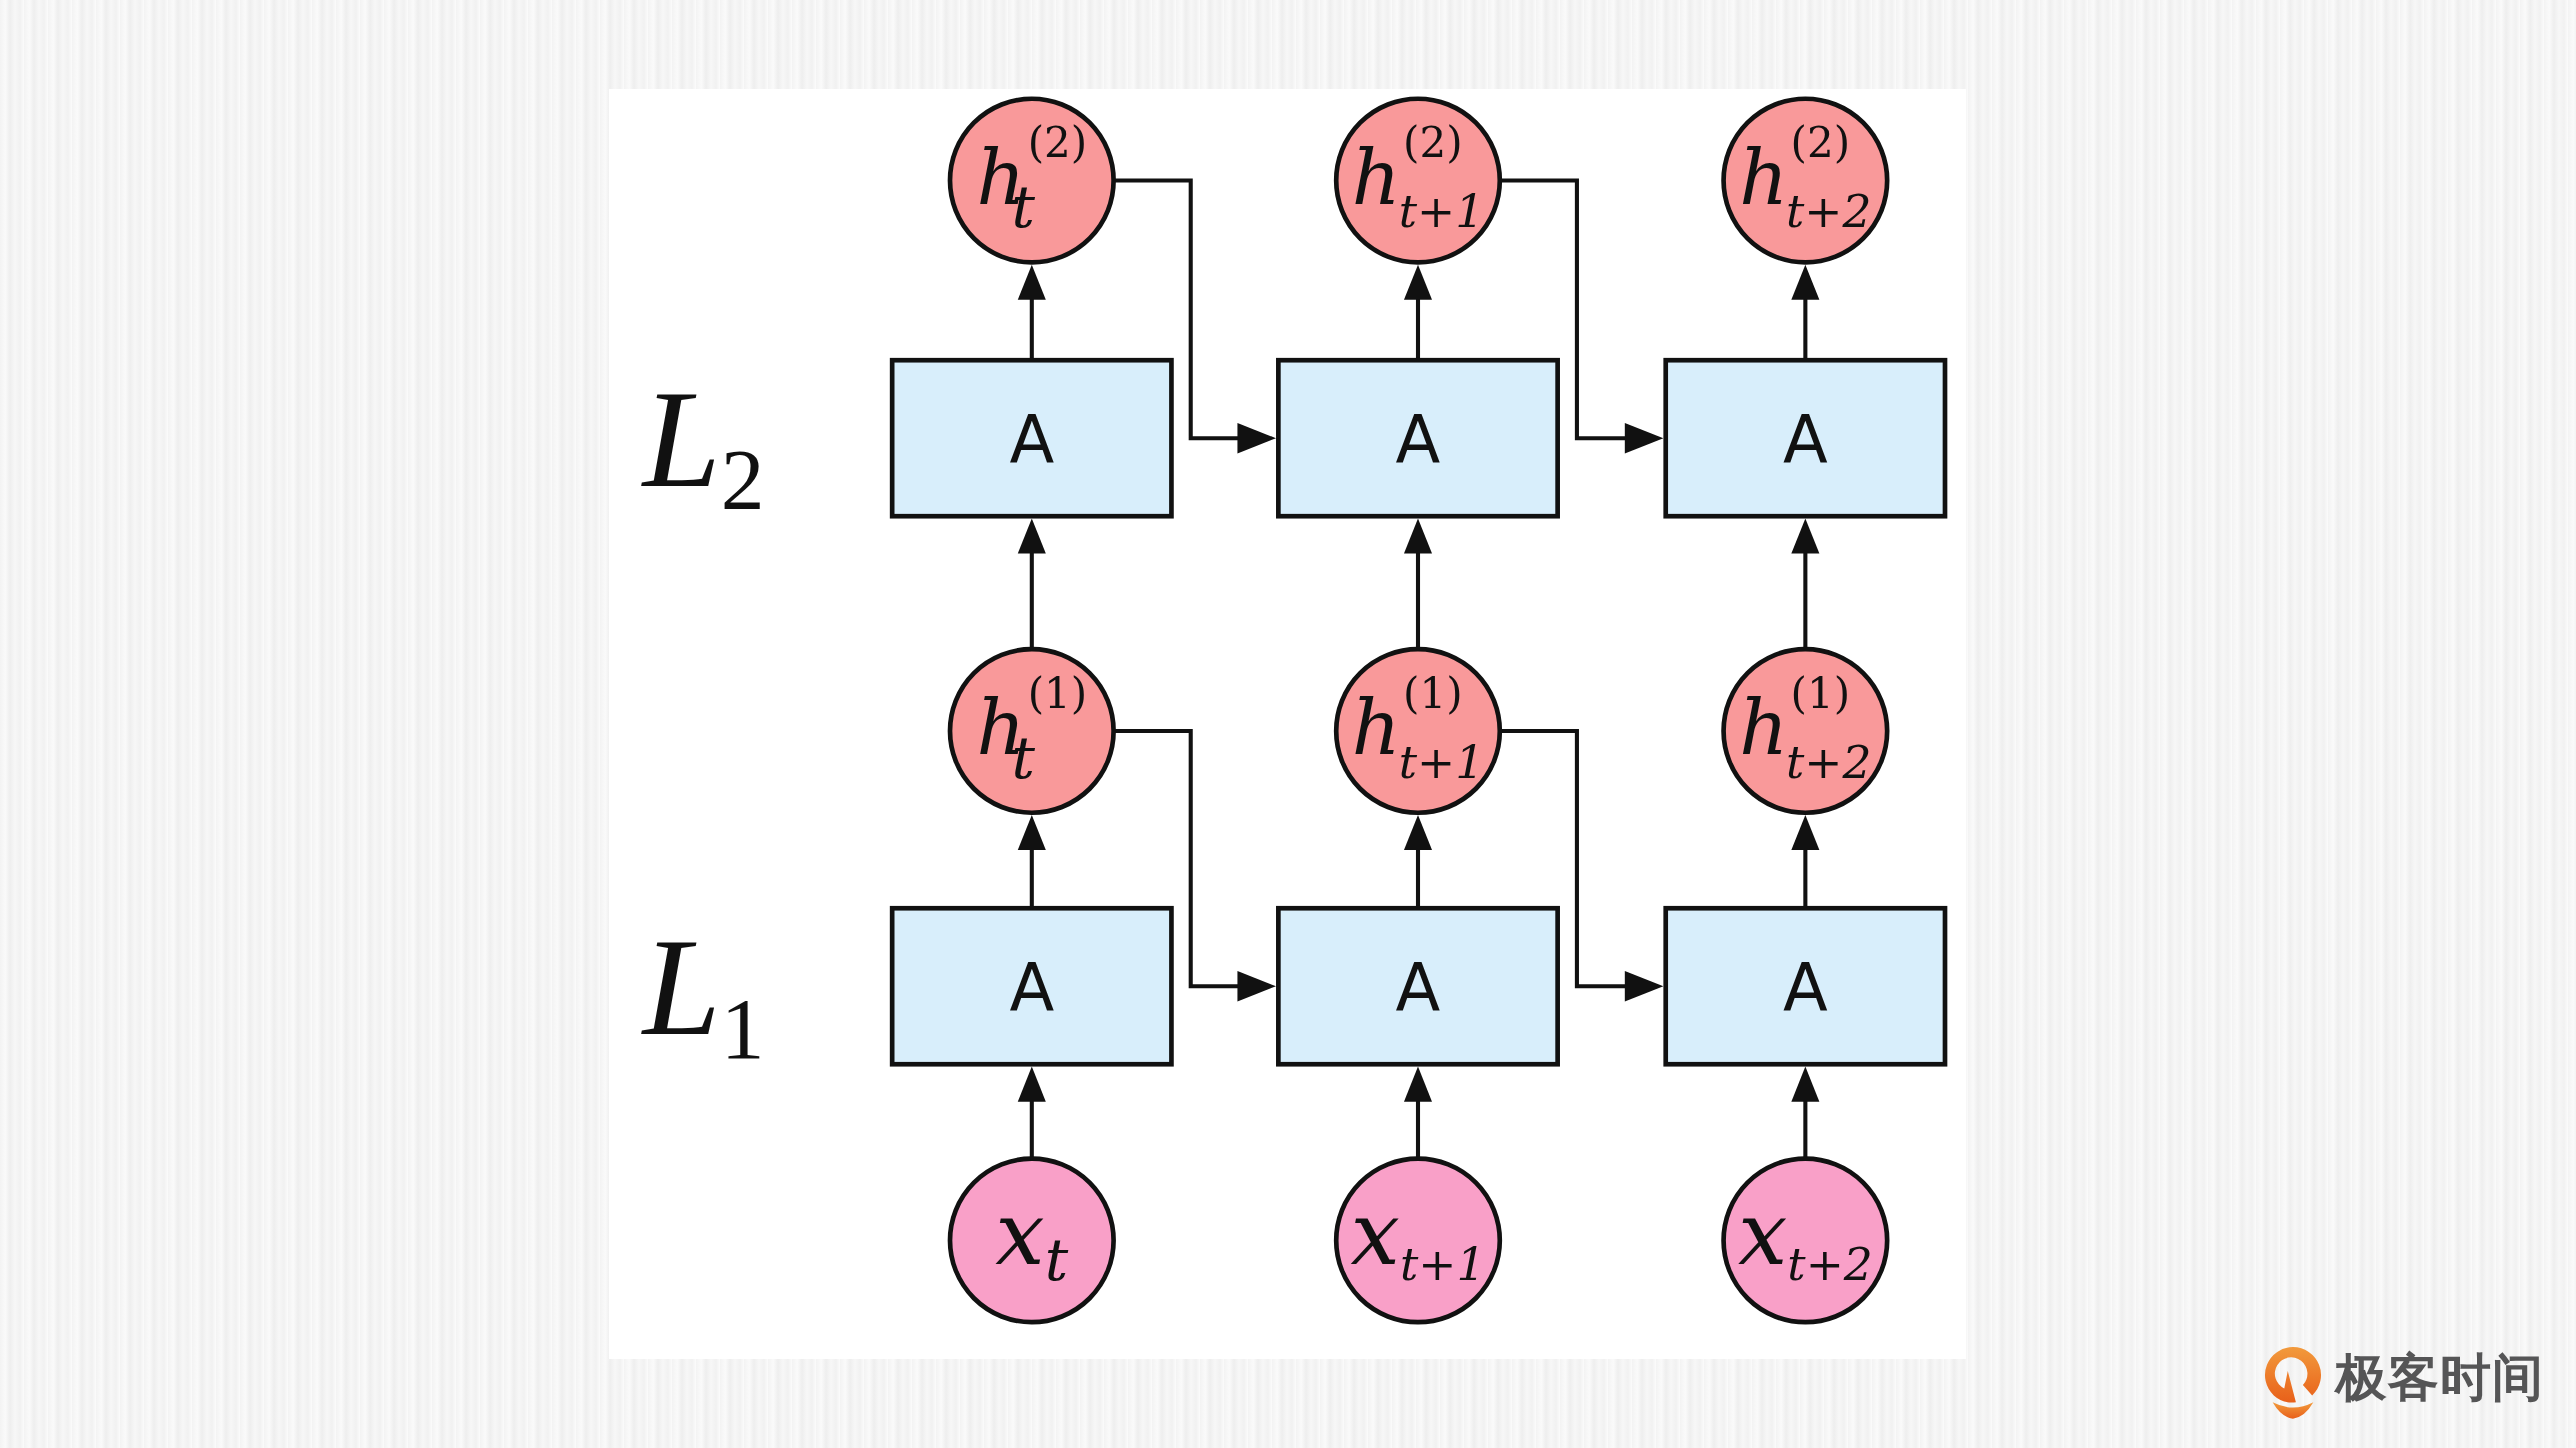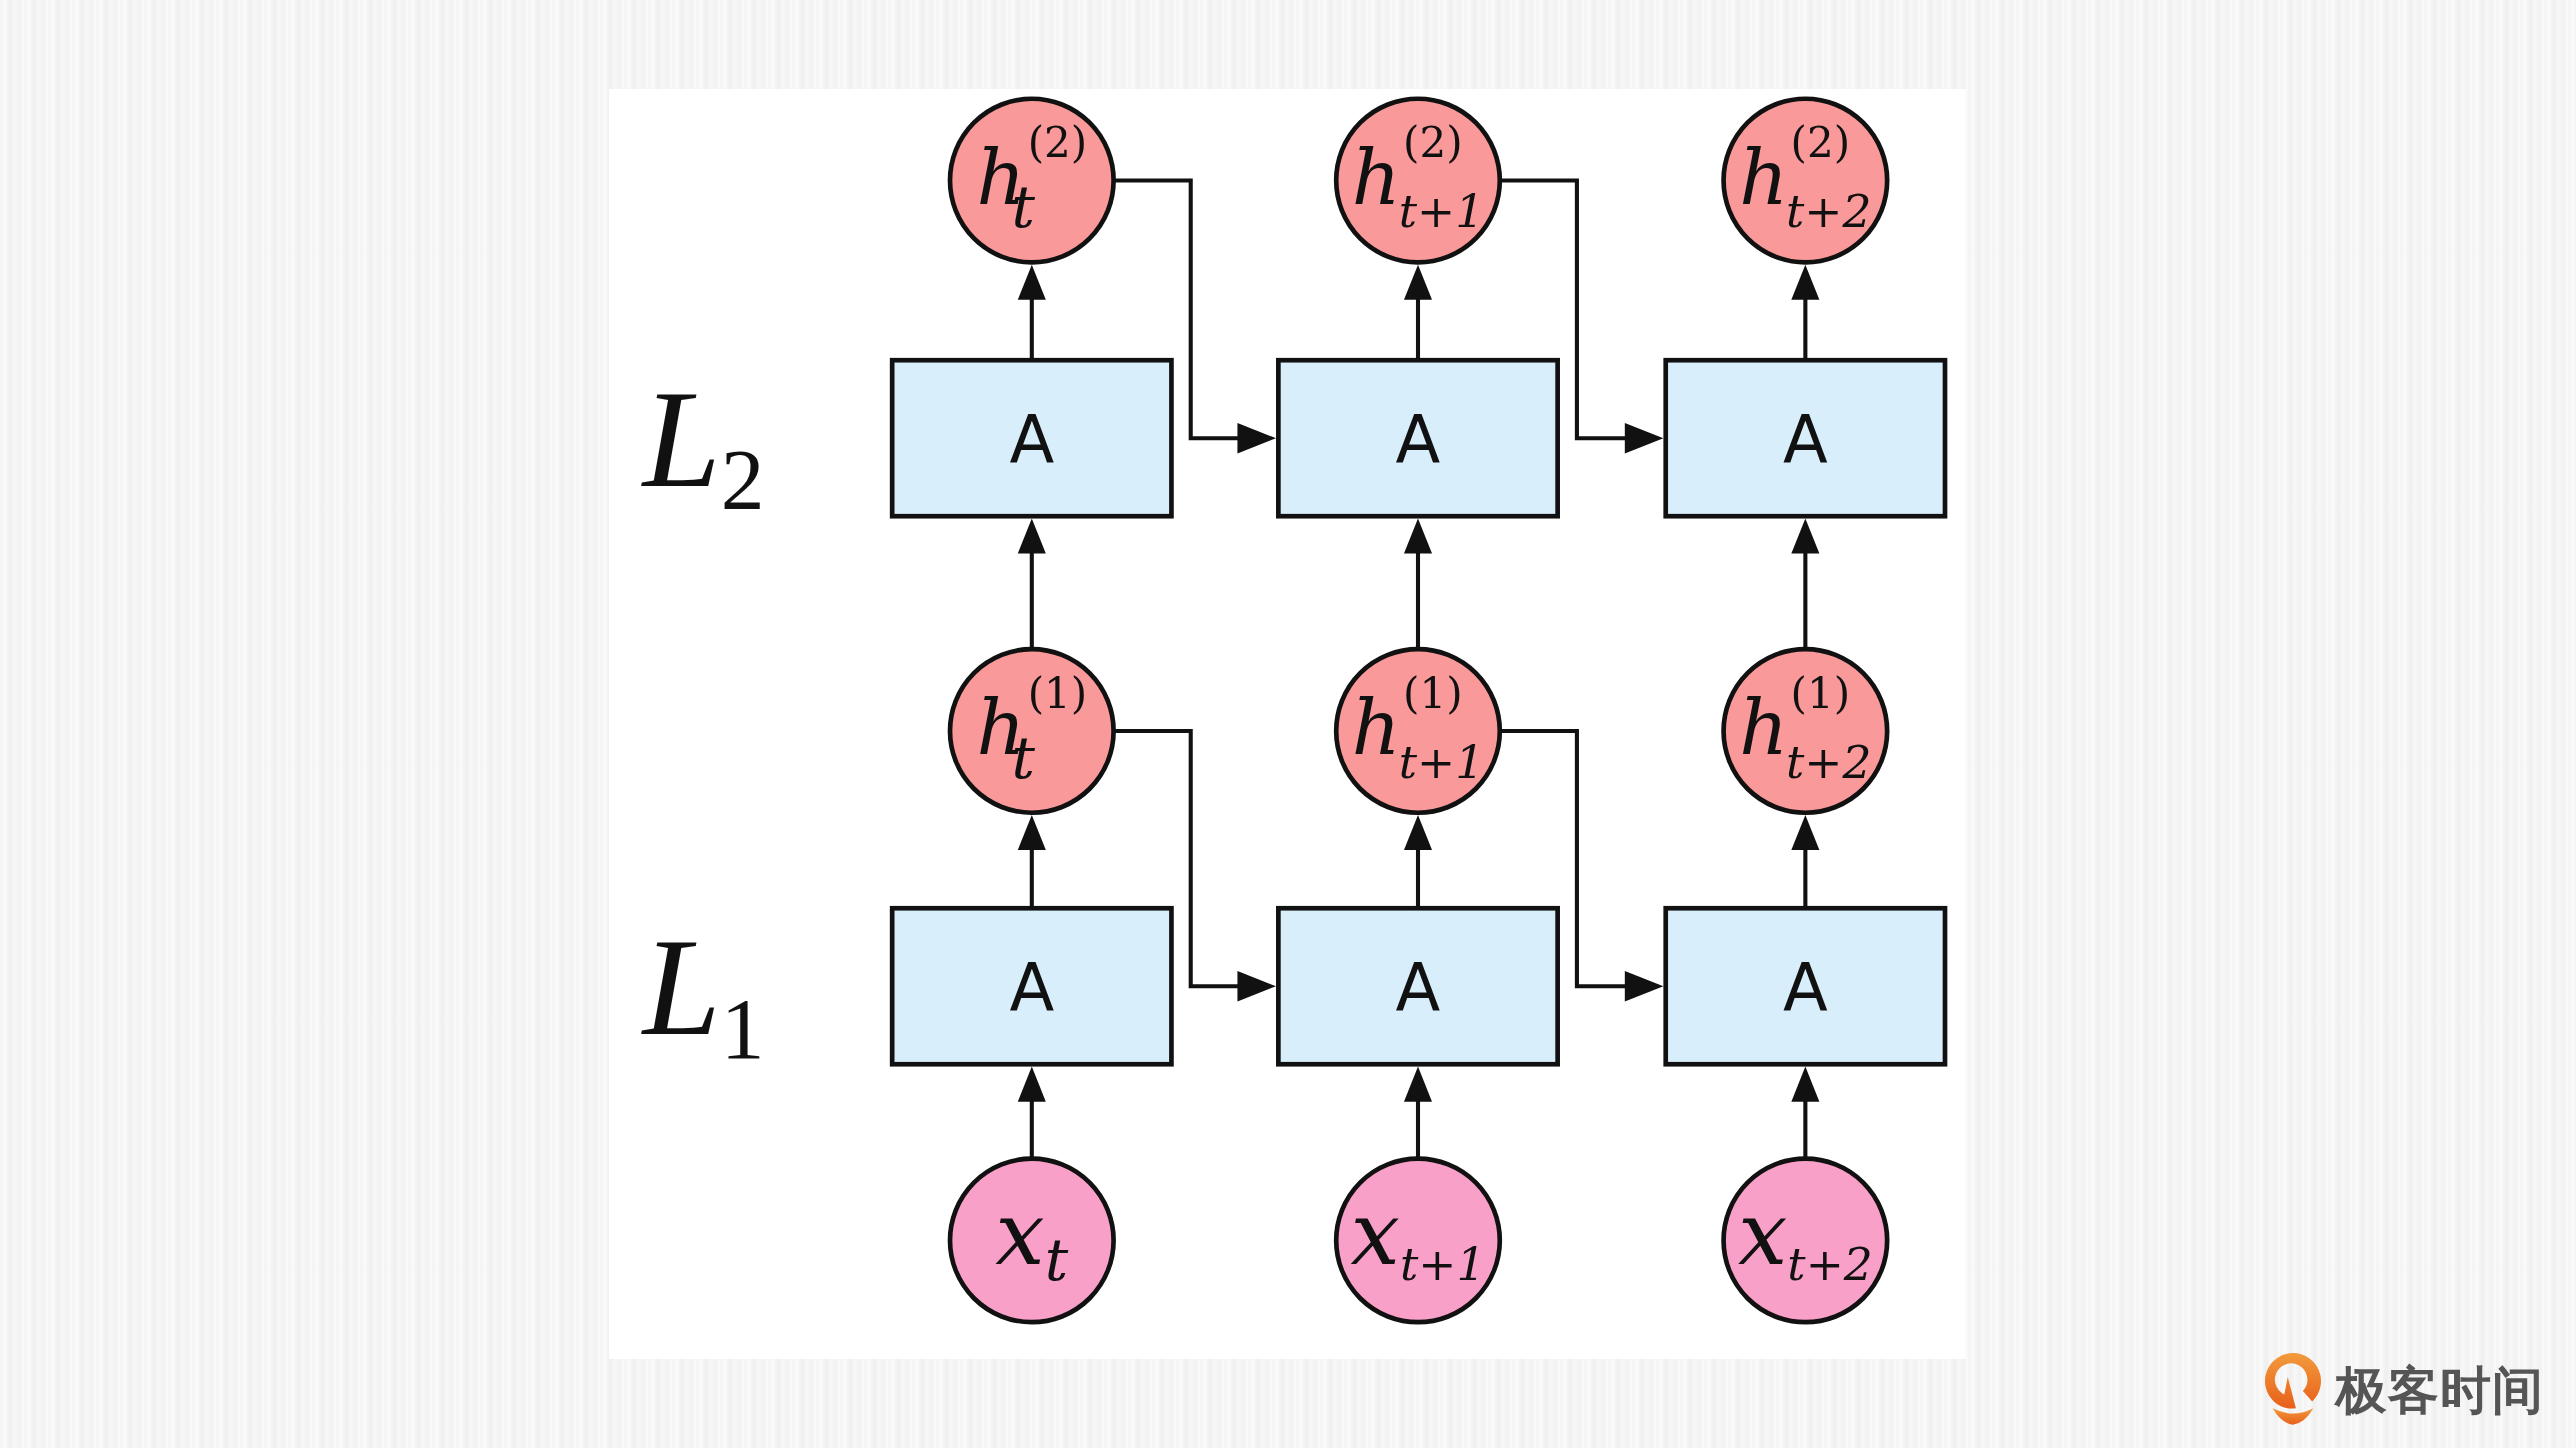--- a/index.html
+++ b/index.html
@@ -4,21 +4,21 @@
 <style>
   html, body { margin:0; padding:0; }
   body { width:2576px; height:1449px; overflow:hidden; position:relative;
     background: repeating-linear-gradient(90deg, #f3f3f3 0px, #fafafa 5.3px, #eeeeee 10px, #f7f7f7 15px, #f1f1f1 20px, #fbfbfb 24px);
     font-family: "DejaVu Serif", serif; }
   #card { position:absolute; left:609px; top:89px; width:1357px; height:1270px; background:#ffffff; }
   #diagram { position:absolute; left:0; top:0; }
   .mathtxt { font-family: "DejaVu Serif", "Liberation Serif", serif; font-style: italic; fill:#111; }
   .boxlabel { font-family: "DejaVu Sans", "Liberation Sans", sans-serif; fill:#111; }
   .layerlabel { font-family: "Liberation Serif", "DejaVu Serif", serif; font-style: italic; fill:#111; }
-  #logo { position:absolute; left:2261px; top:1344px; height:82px; display:flex; align-items:flex-end; }
+  #logo { position:absolute; left:2261px; top:1344px; height:82px; display:flex; align-items:flex-start; }
   #logo-text { font-family: "DejaVu Sans", "Liberation Sans", sans-serif; font-size:51px; font-weight:bold; color:#555556; margin-left:10.5px; letter-spacing:1.2px; }
 </style>
 </head>
 <body>
 
 <div id="card"></div>
 
 <svg id="diagram" width="2576" height="1449" viewBox="0 0 4409 2480">
   <defs>
     <marker id="arrowhead" markerWidth="10" markerHeight="10" refX="9" refY="5" orient="auto" markerUnits="userSpaceOnUse" viewBox="0 0 10 10">

